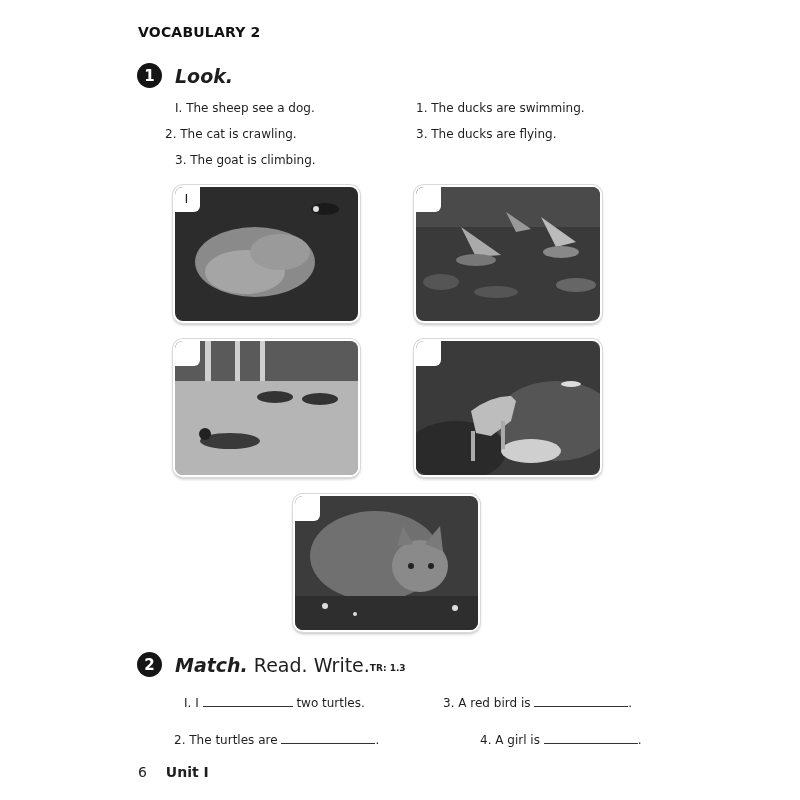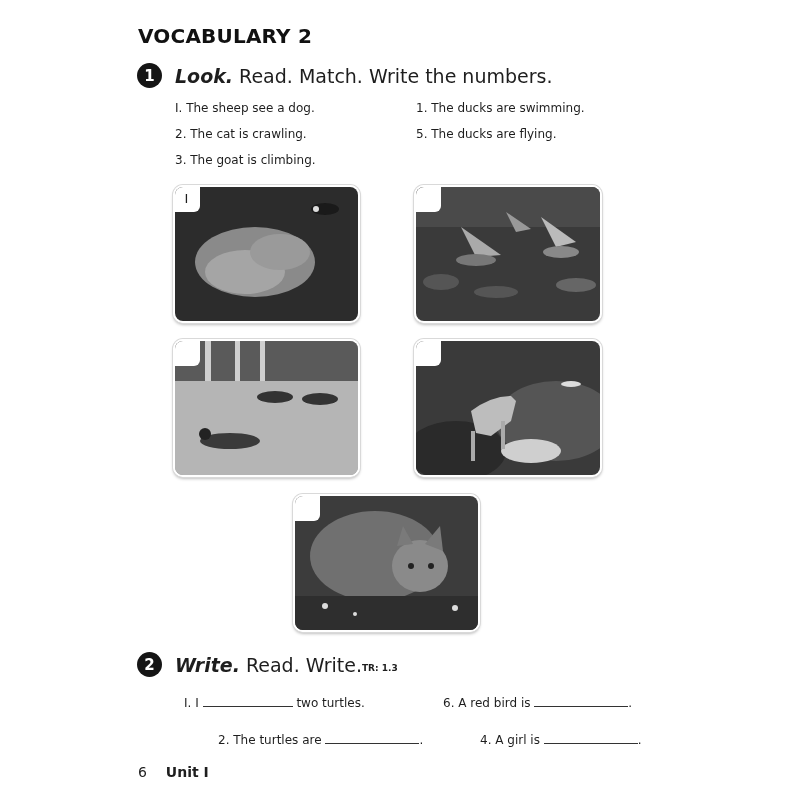--- a/index.html
+++ b/index.html
@@ -1,19 +1,19 @@
 <!DOCTYPE html>
 <html><head>
 <meta charset="utf-8">
 <style>
   html, body { margin: 0; padding: 0; background: #ffffff; }
   body { width: 800px; height: 800px; position: relative; overflow: hidden;
          font-family: "DejaVu Sans", sans-serif; color: #1e1e1e; }
   .abs { position: absolute; }
-  .heading { left: 138px; top: 24px; font-weight: bold; font-size: 20px; letter-spacing: 0.2px; color: #111; }
+  .heading { left: 138px; top: 24px; font-weight: bold; font-size: 14px; letter-spacing: 0.2px; color: #111; }
   .ex-title { display: flex; align-items: center; font-size: 19px; }
   .ex-title .num { width: 25px; height: 25px; border-radius: 50%; background: #151515; color: #fff;
                    font-weight: bold; font-size: 15px; display: flex; align-items: center; justify-content: center; margin-right: 13px; }
   .ex-title b { font-weight: bold; margin-right: 6px; font-style: italic; }
   .ex-title .tr { font-size: 9px; font-weight: bold; margin-top: 6px; }
   .item { font-size: 12px; white-space: nowrap; }
   .card { position: absolute; border-radius: 10px; overflow: hidden; border: 2px solid #fff;
           box-shadow: 0 0 0 1px #d9d9d9, 0 2px 3px rgba(0,0,0,0.25); }
   .card svg { display: block; width: 100%; height: 100%; }
   .tab { position: absolute; left: -2px; top: -2px; width: 27px; height: 27px; background: #fff;
@@ -23,28 +23,27 @@
   .footer .pg { font-weight: normal; margin-right: 14px; }
 </style>
 </head>
 <body>
 
 <div class="abs heading">VOCABULARY 2</div>
 
 <div class="abs ex-title" style="left:137px; top:63px;">
   <span class="num">1</span>
   <b>Look.</b>
-  <span>Read. Match. Write the numbers.</span>
 </div>
 
 <div class="abs item" style="left:175px; top:101px;">I. The sheep see a dog.</div>
-<div class="abs item" style="left:175px; top:127px;">2. The cat is crawling.</div>
+<div class="abs item" style="left:165px; top:127px;">2. The cat is crawling.</div>
 <div class="abs item" style="left:175px; top:153px;text-align:right;">3. The goat is climbing.</div>
 <div class="abs item" style="left:416px; top:101px;">1. The ducks are swimming.</div>
-<div class="abs item" style="left:416px; top:127px;">5. The ducks are flying.</div>
+<div class="abs item" style="left:416px; top:127px;">3. The ducks are flying.</div>
 
 <div class="card" style="left:173px; top:185px; width:183px; height:134px;">
   <svg viewBox="0 0 183 134" preserveAspectRatio="none">
     <rect width="183" height="134" fill="#2c2c2c"></rect>
     <ellipse cx="80" cy="75" rx="60" ry="35" fill="#8a8a8a"></ellipse>
     <ellipse cx="70" cy="85" rx="40" ry="22" fill="#a5a5a5"></ellipse>
     <ellipse cx="105" cy="65" rx="30" ry="18" fill="#9a9a9a"></ellipse>
     <ellipse cx="150" cy="22" rx="14" ry="6" fill="#1a1a1a"></ellipse>
     <circle cx="141" cy="22" r="3" fill="#ddd"></circle>
   </svg>
@@ -109,36 +108,36 @@
     <rect y="100" width="183" height="34" fill="#2e2e2e"></rect>
     <circle cx="30" cy="110" r="3" fill="#ddd"></circle>
     <circle cx="60" cy="118" r="2" fill="#ddd"></circle>
     <circle cx="160" cy="112" r="3" fill="#ddd"></circle>
   </svg>
   <div class="tab"></div>
 </div>
 
 <div class="abs ex-title" style="left:137px; top:652px;">
   <span class="num">2</span>
-  <b>Write.</b>
+  <b>Match.</b>
   <span>Read. Write.</span>
   <span class="tr">TR: 1.3</span>
 </div>
 
 <div class="abs item" style="left:184px; top:694px;">
   <span>I. I</span>
   <span class="blank" style="width:90px;"></span>
   <span>two turtles.</span>
 </div>
-<div class="abs item" style="left:174px; top:731px;margin-left:44px;">
+<div class="abs item" style="left:174px; top:731px;">
   <span>2. The turtles are</span>
   <span class="blank" style="width:94px;"></span><span>.</span>
 </div>
 <div class="abs item" style="left:443px; top:694px;">
-  <span>6. A red bird is</span>
+  <span>3. A red bird is</span>
   <span class="blank" style="width:94px;"></span><span>.</span>
 </div>
 <div class="abs item" style="left:443px; top:731px;margin-left:37px;">
   <span>4. A girl is</span>
   <span class="blank" style="width:94px;"></span><span>.</span>
 </div>
 
 <div class="abs footer">
   <span class="pg">6</span>
   <span>Unit I</span>

